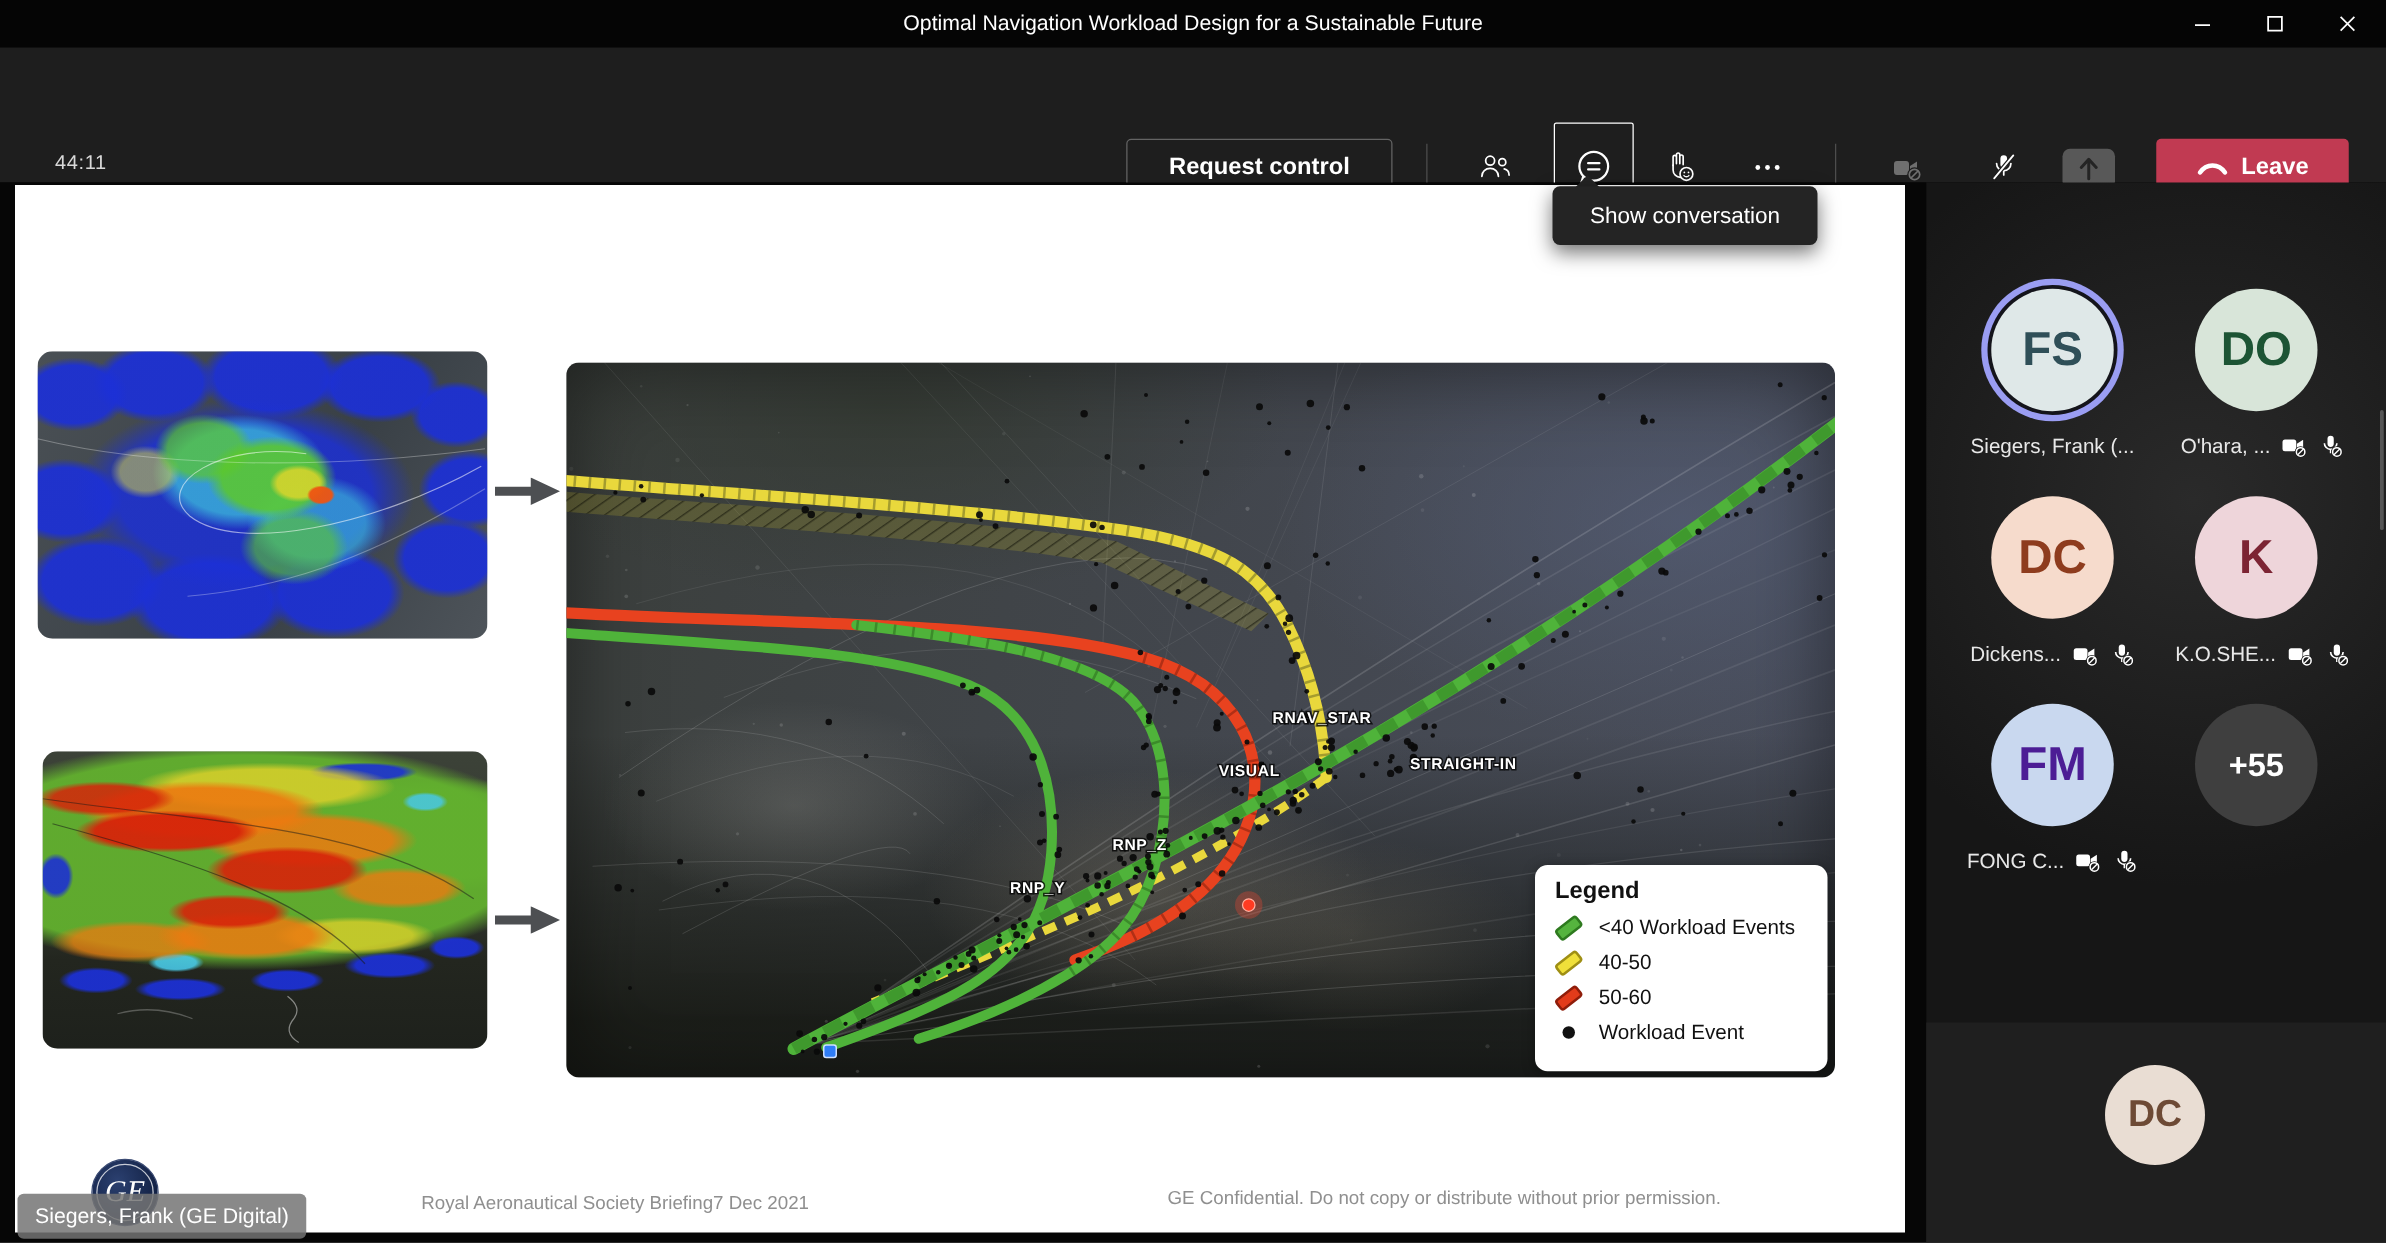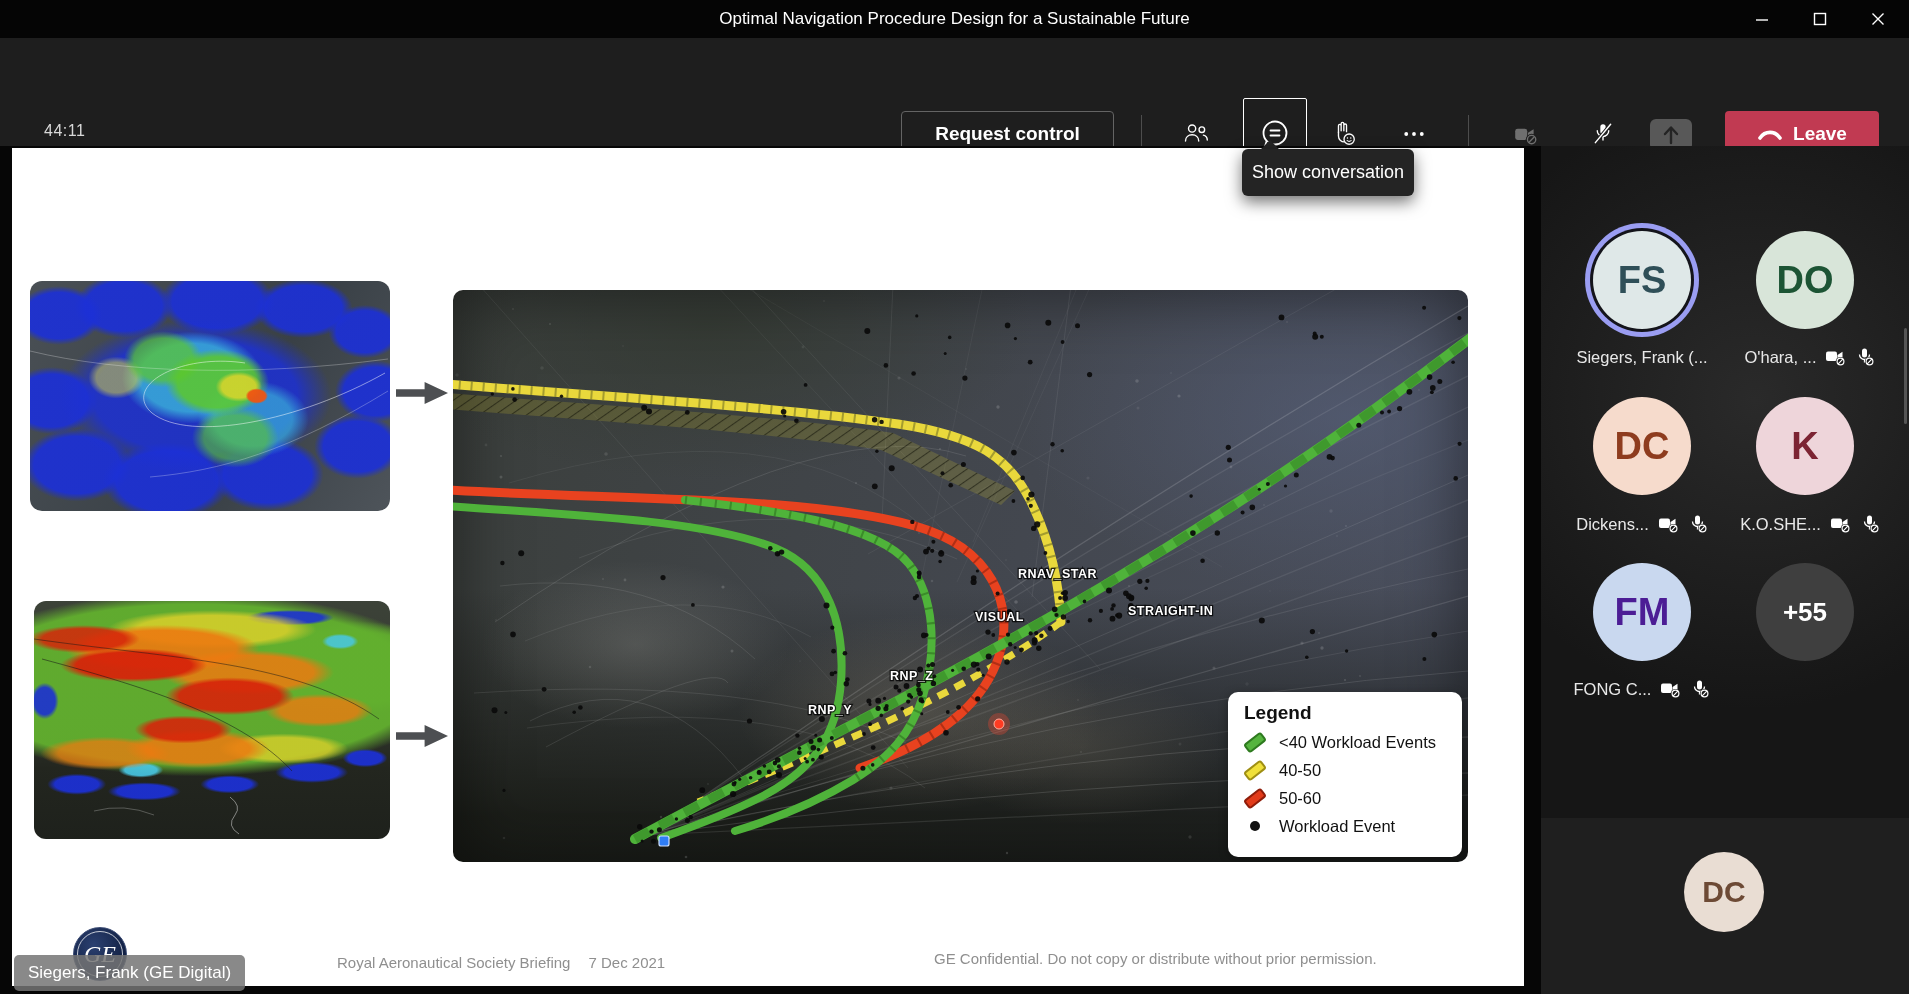--- a/index.html
+++ b/index.html
@@ -18,21 +18,21 @@
           display:flex;align-items:center;justify-content:center;}
   .tdivider{position:absolute;top:77px;width:1px;height:40px;background:#4d4d4d;}
   .icbtn{position:absolute;display:flex;align-items:center;justify-content:center;background:none;border:none;}
   .chatbox{position:absolute;left:1243px;top:60px;width:62px;height:72px;border:1.5px solid #fff;
           border-radius:2px;display:flex;align-items:center;justify-content:center;}
   .sharebtn{position:absolute;left:1650px;top:81px;width:42px;height:32px;background:#585858;
           border-radius:6px;display:flex;align-items:center;justify-content:center;}
   .btn-leave{position:absolute;left:1725px;top:73px;width:154px;height:46px;background:#c13a52;
           border-radius:4px;color:#fff;font-size:19px;font-weight:600;display:flex;gap:10px;
           align-items:center;justify-content:center;border:none;}
-  .tooltip{position:absolute;left:1242px;top:149px;width:172px;height:47px;background:#242424;
+  .tooltip{position:absolute;left:1242px;top:149px;width:212px;height:47px;background:#242424;
           border-radius:6px;color:#fff;font-size:18px;display:flex;align-items:center;justify-content:center;
           box-shadow:0 6px 16px rgba(0,0,0,.55);z-index:40;}
   .tooltip-arrow{position:absolute;left:1263px;top:143px;width:14px;height:14px;background:#242424;
           transform:rotate(45deg);z-index:39;}
   
   .stage{position:absolute;left:0;top:146px;width:1541px;height:848px;background:#060606;}
   .slide{position:absolute;left:12px;top:2px;width:1512px;height:838px;background:#fff;}
   .heatmap{position:absolute;border-radius:12px;overflow:hidden;}
   .hm-svg{position:absolute;left:0;top:0;}
   .arrow{position:absolute;width:52px;height:26px;background:#4d4f52;
@@ -78,21 +78,21 @@
   .badge{flex:0 0 auto;}
   .pinned-avatar{position:absolute;left:143px;top:34px;width:80px;height:80px;font-size:30px;}
   .scrollthumb{position:absolute;left:1904px;top:328px;width:3px;height:96px;background:#555;border-radius:2px;}
 </style>
 </head>
 <body>
 
 <div class="screen">
 
   <div class="titlebar">
-    <div class="title">Optimal Navigation Procedure Design for a Sustainable Future</div>
+    <div class="title">Optimal Navigation Workload Design for a Sustainable Future</div>
     <div class="winbtn" style="left:1739px">
       <svg width="14" height="14">
           <line x1="1" y1="8" x2="13" y2="8" stroke="#fff" stroke-width="1.4"></line>
         </svg>
     </div>
     <div class="winbtn" style="left:1797px">
       <svg width="14" height="14">
           <rect x="1.5" y="1.5" width="11" height="11" fill="none" stroke="#fff" stroke-width="1.4"></rect>
         </svg>
     </div>
@@ -669,21 +669,21 @@
             <span class="swatch" style="background: rgb(226, 59, 26); border-color: rgb(143, 29, 10);"></span>
             <span class="legend-label">50-60</span>
           </div>
           <div class="legend-row">
             <span class="swatch dot" style="background: rgb(17, 17, 17);"></span>
             <span class="legend-label">Workload Event</span>
           </div>
         </div>
       </div>
 
-      <div class="slide-footer" style="left:325px;top:806px;display:flex;gap:18px">
+      <div class="slide-footer" style="left:325px;top:806px;display:flex;">
         <span>Royal Aeronautical Society Briefing</span>
         <span>7 Dec 2021</span>
       </div>
       <div class="slide-footer" style="left:922px;top:802px">
         <span>GE Confidential. Do not copy or distribute without prior permission.</span>
       </div>
 
       <div class="ge-logo">
         <span>GE</span>
       </div>

